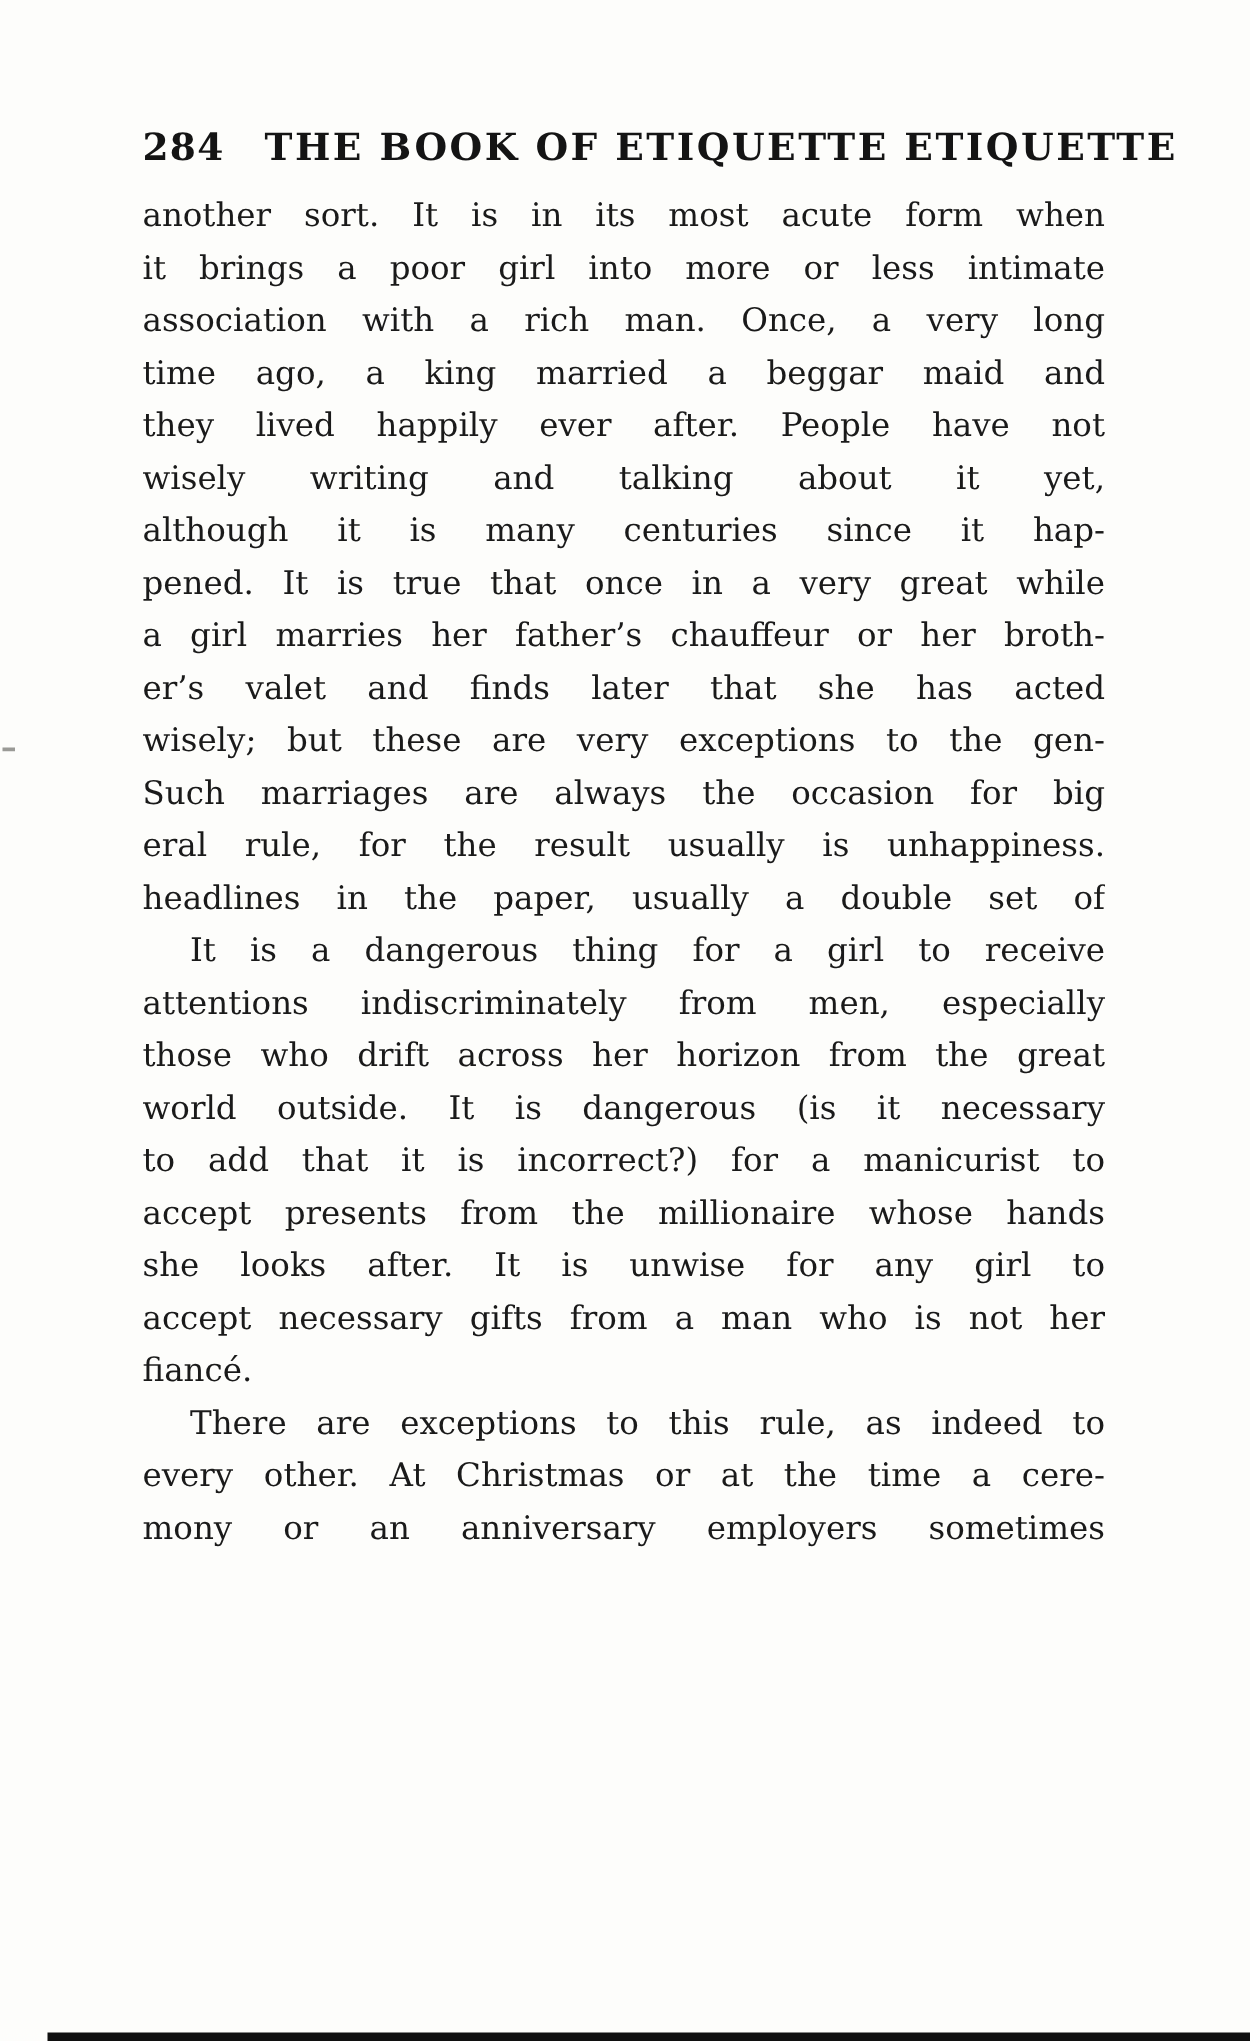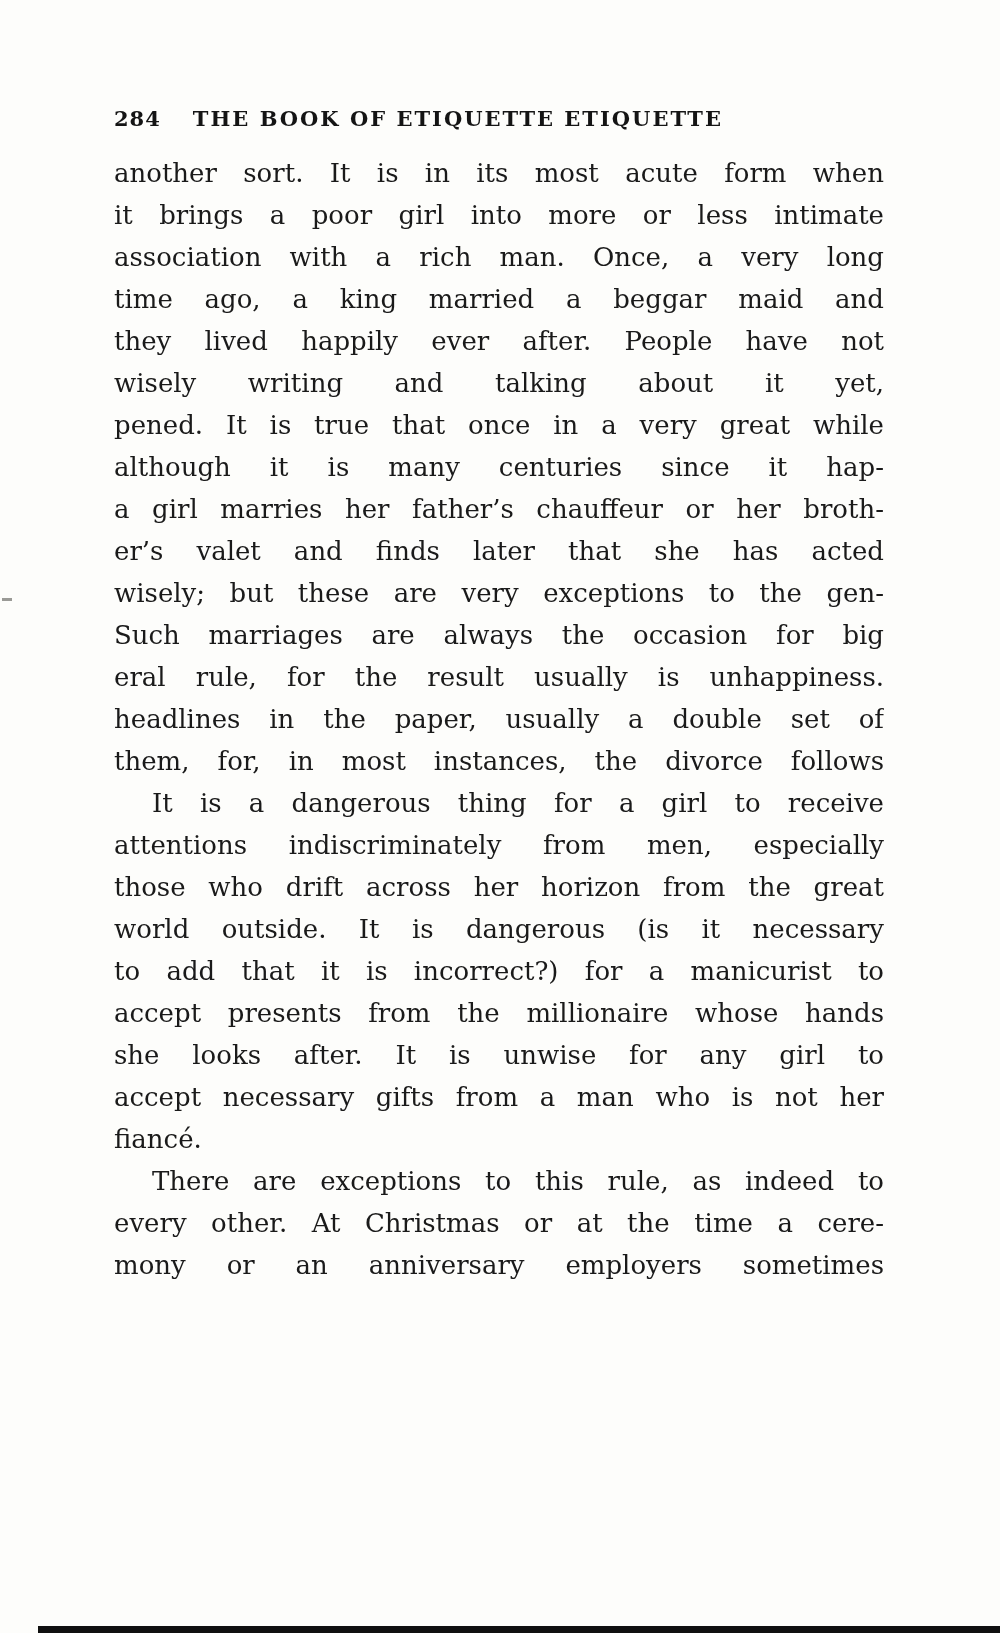--- a/index.html
+++ b/index.html
@@ -19,21 +19,21 @@
   .text-block {
     position: absolute;
     left: 114px;
     top: 102px;
     width: 770px;
   }
   .header {
     display: flex;
     align-items: baseline;
     font-weight: 700;
-    font-size: 21px;
+    font-size: 30px;
     line-height: 34px;
     white-space: nowrap;
     margin-bottom: 16px;
     color: #141414;
   }
   .page-num {
     margin-right: 32px;
     letter-spacing: 1px;
   }
   .running-title {
@@ -84,29 +84,28 @@
       <span class="running-title">THE BOOK OF ETIQUETTE ETIQUETTE</span>
     </div>
 
     <div class="body-text">
       <div class="line">another sort. It is in its most acute form when</div>
       <div class="line">it brings a poor girl into more or less intimate</div>
       <div class="line">association with a rich man. Once, a very long</div>
       <div class="line">time ago, a king married a beggar maid and</div>
       <div class="line">they lived happily ever after. People have not</div>
       <div class="line">wisely writing and talking about it yet,</div>
+      <div class="line">although it is many centuries since it hap-</div>
       <div class="line">pened. It is true that once in a very great while</div>
-      <div class="line">although it is many centuries since it hap-</div>
       <div class="line">a girl marries her father’s chauffeur or her broth-</div>
       <div class="line">er’s valet and finds later that she has acted</div>
       <div class="line">wisely; but these are very exceptions to the gen-</div>
       <div class="line">Such marriages are always the occasion for big</div>
       <div class="line">eral rule, for the result usually is unhappiness.</div>
       <div class="line">headlines in the paper, usually a double set of</div>
-      <div class="line">them, for, in most instances, the divorce follows</div>
       <div class="line indent">It is a dangerous thing for a girl to receive</div>
       <div class="line">attentions indiscriminately from men, especially</div>
       <div class="line">those who drift across her horizon from the great</div>
       <div class="line">world outside. It is dangerous (is it necessary</div>
       <div class="line">to add that it is incorrect?) for a manicurist to</div>
       <div class="line">accept presents from the millionaire whose hands</div>
       <div class="line">she looks after. It is unwise for any girl to</div>
       <div class="line">accept necessary gifts from a man who is not her</div>
       <div class="line end">fiancé.</div>
       <div class="line indent">There are exceptions to this rule, as indeed to</div>

